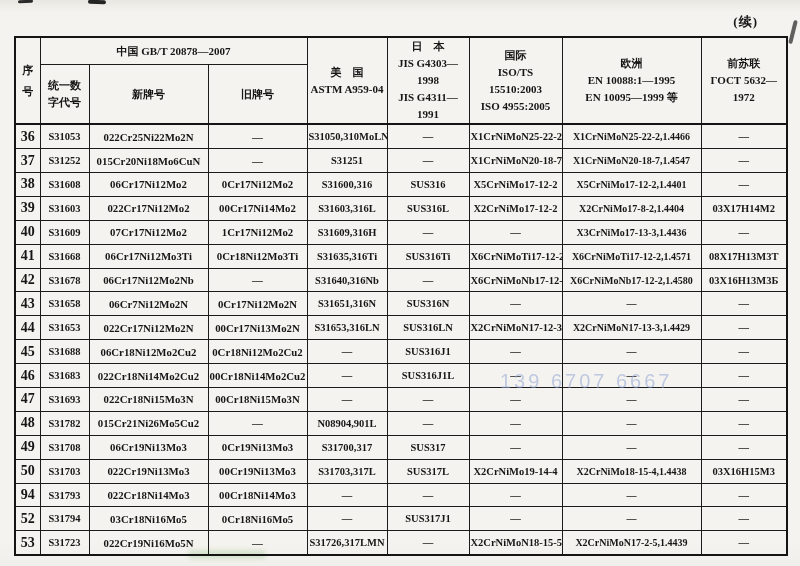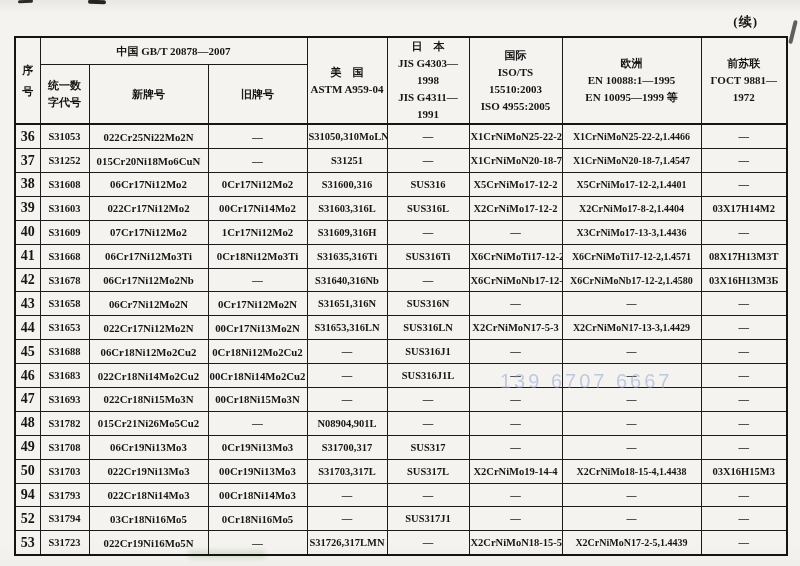--- a/index.html
+++ b/index.html
@@ -85,21 +85,21 @@
       <th rowspan="2">日　本
 JIS G4303—1998
 JIS G4311—1991</th>
       <th rowspan="2">国际
 ISO/TS 15510:2003
 ISO 4955:2005</th>
       <th rowspan="2">欧洲
 EN 10088:1—1995
 EN 10095—1999 等</th>
       <th rowspan="2">前苏联
-ГОСТ 9881—1972</th>
+ГОСТ 5632—1972</th>
     </tr>
     <tr class="h2">
       <th>统一数
 字代号</th>
       <th>新牌号</th>
       <th>旧牌号</th>
     </tr>
   </thead>
   <tbody>
       <tr>
@@ -190,21 +190,21 @@
         <td class="col-europe">—</td>
         <td class="col-ussr">—</td>
       </tr>
       <tr>
         <td class="col-seq">44</td>
         <td class="col-code">S31653</td>
         <td class="col-new-grade">022Cr17Ni12Mo2N</td>
         <td class="col-old-grade">00Cr17Ni13Mo2N</td>
         <td class="col-usa">S31653,316LN</td>
         <td class="col-japan">SUS316LN</td>
-        <td class="col-iso">X2CrNiMoN17-5-3</td>
+        <td class="col-iso">X2CrNiMoN17-12-3</td>
         <td class="col-europe">X2CrNiMoN17-13-3,1.4429</td>
         <td class="col-ussr">—</td>
       </tr>
       <tr>
         <td class="col-seq">45</td>
         <td class="col-code">S31688</td>
         <td class="col-new-grade">06Cr18Ni12Mo2Cu2</td>
         <td class="col-old-grade">0Cr18Ni12Mo2Cu2</td>
         <td class="col-usa">—</td>
         <td class="col-japan">SUS316J1</td>

